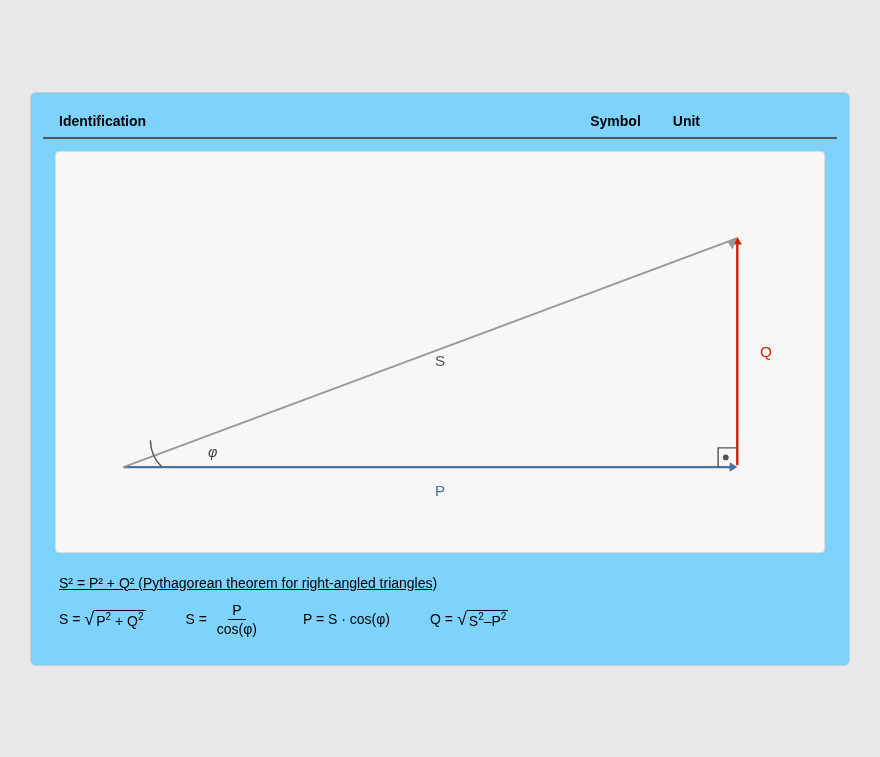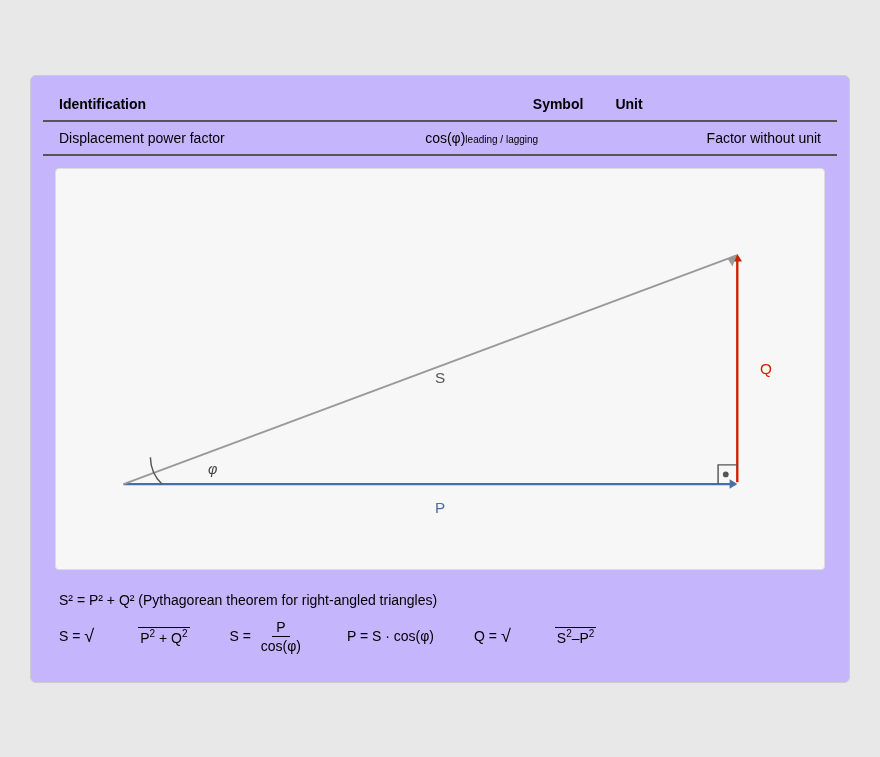--- a/index.html
+++ b/index.html
@@ -5,21 +5,21 @@
     * { box-sizing: border-box; margin: 0; padding: 0; }
     body {
       background: #e8e8e8;
       display: flex;
       justify-content: center;
       align-items: center;
       min-height: 100vh;
       font-family: Arial, sans-serif;
     }
     .card {
-      background: #c4b5fd;
+      background: #7dd3fc;
       border: 1px solid #ccc;
       border-radius: 6px;
       width: 820px;
       padding: 12px;
       overflow: hidden;
     }
     
     .table-section {
       padding: 0;
     }
@@ -72,20 +72,21 @@
       height: 380px;
     }
     
     .formulas-section {
       padding: 10px 16px 16px 16px;
       font-size: 14px;
     }
     .formula-line1 {
       margin-bottom: 11px;
       font-size: 14px;
+      text-decoration: underline;
     }
     .formula-line2 {
       display: flex;
       align-items: center;
       gap: 40px;
       flex-wrap: wrap;
     }
     .formula-item {
       display: flex;
       align-items: center;
@@ -109,45 +110,37 @@
     }
     sup { font-size: 10px; vertical-align: super; }
     .sqrt-symbol {
       font-size: 18px;
       line-height: 1;
     }
     .sqrt-content {
       border-top: 1.5px solid #000;
       padding: 0 2px;
       font-size: 14px;
-      margin-left: 44px;
     }
   </style>
 </head>
 <body>
 
 <div class="card">
 
   <div class="table-section">
     <table>
       <thead>
         <tr>
           <th>Identification</th>
           <th>Symbol</th>
           <th>Unit</th>
         </tr>
       </thead>
       <tbody>
-        <tr>
-          <td>Displacement power factor</td>
-          <td>
-            <span>cos(φ)</span><span class="sub-text">leading / lagging</span>
-          </td>
-          <td>Factor without unit</td>
-        </tr>
       </tbody>
     </table>
   </div>
 
   <div class="diagram-section">
     <svg class="diagram" viewBox="0 0 780 360">
 
       <line x1="60" y1="300" x2="698" y2="300" stroke="#4a6fa5" stroke-width="2.5"></line>
       <polygon points="700,300 692,295 692,305" fill="#4a6fa5"></polygon>
 

